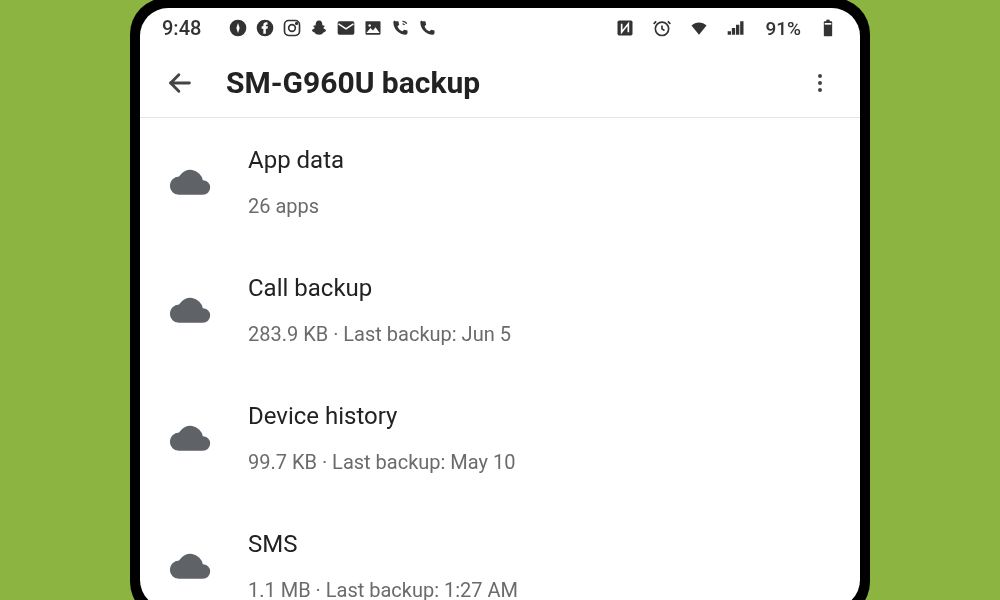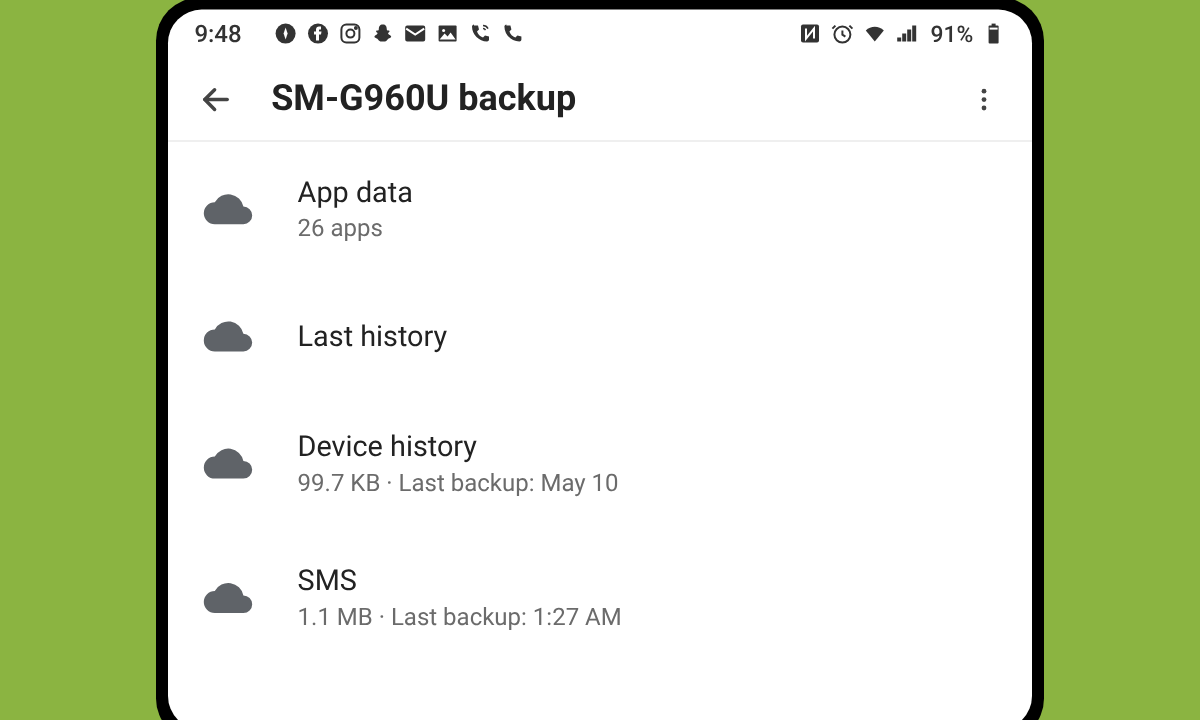--- a/index.html
+++ b/index.html
@@ -36,21 +36,21 @@
       display: flex;
       align-items: center;
       padding: 0 22px;
       color: #333;
       font-size: 20px;
       font-weight: 500;
       gap: 6px;
     }
     .status-time { margin-right: 20px; }
     .status-left { display: flex; align-items: center; gap: 7px; }
-    .status-right { display: flex; align-items: center; gap: 7px; margin-left: auto; }
+    .status-right { display: flex; align-items: center; gap: 17px; margin-left: auto; }
     .sicon { display: inline-flex; width: 20px; height: 20px; color: #333; }
     .sicon svg { width: 100%; height: 100%; }
     .battery-pct { font-size: 19px; font-weight: 500; margin-left: 2px; }
     .app-bar {
       height: 70px;
       display: flex;
       align-items: center;
       padding: 0 20px;
       border-bottom: 1px solid #e4e4e4;
       gap: 26px;
@@ -64,21 +64,21 @@
     .list { flex: 1; overflow-y: auto; }
     .list-item {
       display: flex;
       align-items: center;
       padding: 28px 26px 28px 26px;
       gap: 34px;
       cursor: pointer;
     }
     .item-icon { width: 48px; display: flex; justify-content: center; color: #5f6368; }
     .item-icon svg { width: 44px; height: 44px; }
-    .item-text { display: flex; flex-direction: column; gap: 4px; }
+    .item-text { display: flex; flex-direction: column; gap: 20px; }
     .item-title { font-size: 24px; color: #222; }
     .item-sub { font-size: 20px; color: #6b6b6b; }
   </style>
 </head>
 <body>
 
 <div class="device">
   <div class="screen">
 
     <div class="status-bar">
@@ -196,21 +196,22 @@
           <div class="item-sub">26 apps</div>
         </div>
       </div>
       <div class="list-item">
         <div class="item-icon">
           <svg viewBox="0 0 24 24" fill="currentColor">
               <path d="M6 19a5 5 0 0 1 0-10 7 7 0 0 1 13 2 4 4 0 0 1 0 8H6z"></path>
             </svg>
         </div>
         <div class="item-text">
-          <div class="item-title">Last history</div>
+          <div class="item-title">Call backup</div>
+          <div class="item-sub">283.9 KB · Last backup: Jun 5</div>
         </div>
       </div>
       <div class="list-item">
         <div class="item-icon">
           <svg viewBox="0 0 24 24" fill="currentColor">
               <path d="M6 19a5 5 0 0 1 0-10 7 7 0 0 1 13 2 4 4 0 0 1 0 8H6z"></path>
             </svg>
         </div>
         <div class="item-text">
           <div class="item-title">Device history</div>

